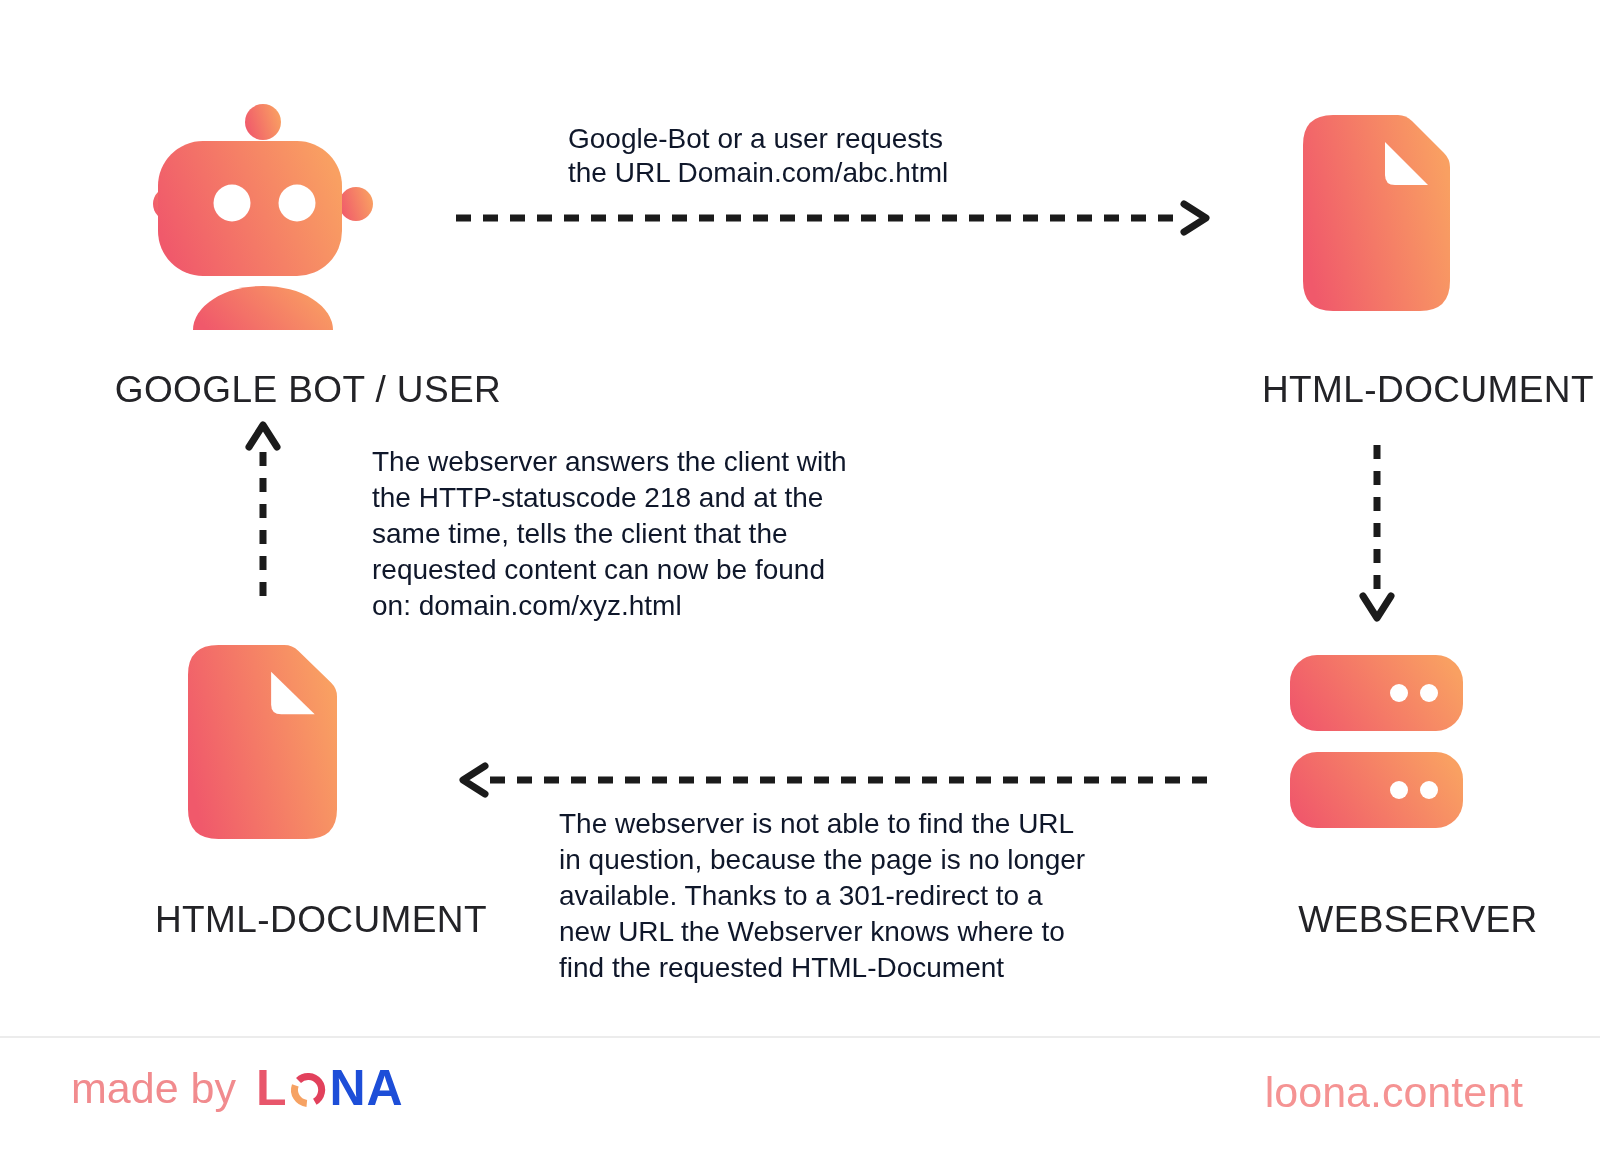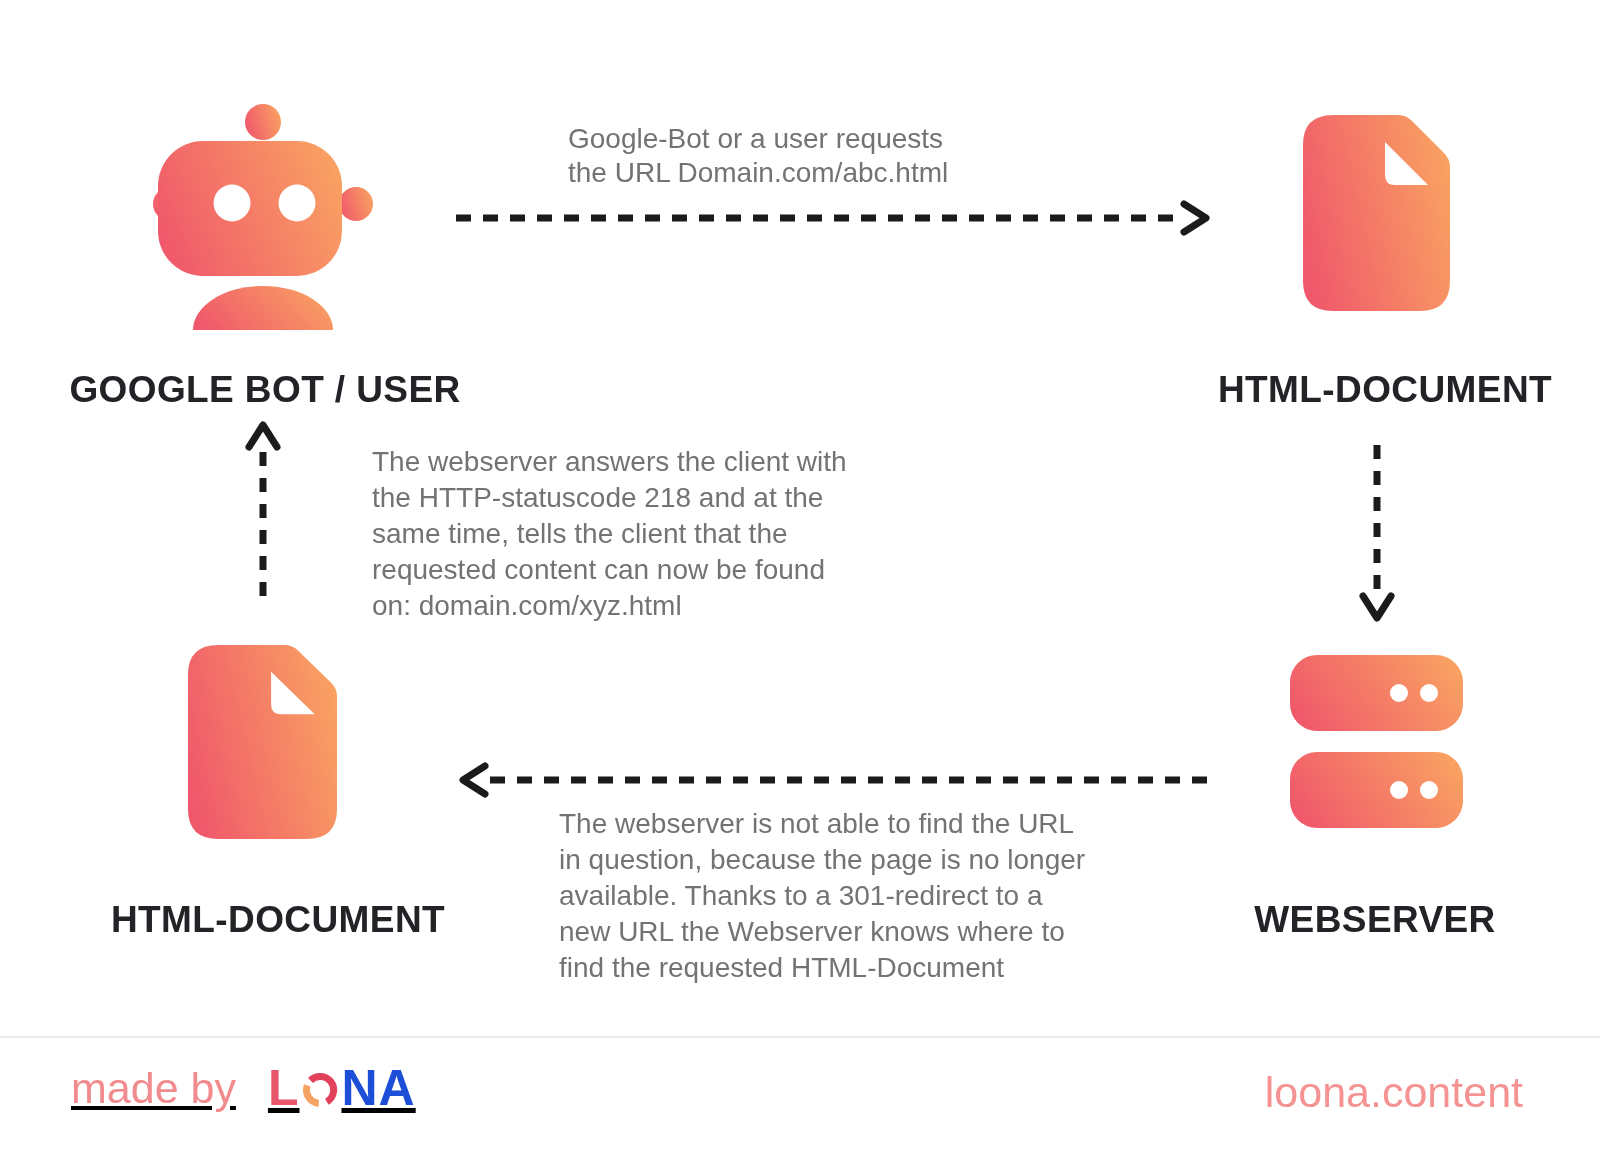--- a/index.html
+++ b/index.html
@@ -8,43 +8,44 @@
     width:1600px;height:1163px;
     background:#ffffff;
     font-family:"Liberation Sans","DejaVu Sans",sans-serif;
     overflow:hidden;
   }
   .icon{position:absolute;}
   .node-label{
     position:absolute;
     transform:translateX(-50%);
     font-size:37px;
-    font-weight:700;
+    font-weight:400;
     letter-spacing:.4px;
     color:#232327;
     white-space:nowrap;
+    margin-left:43px;
   }
   .annotation{
     position:absolute;
     font-size:28px;
-    color:#737373;
+    color:#0f172a;
     white-space:pre-line;
   }
   .annotation.request{left:568px;top:122px;line-height:34px;}
   .annotation.response{left:372px;top:444px;line-height:36px;}
   .annotation.lookup{left:1018px;top:479px;line-height:35px;}
   .annotation.notfound{left:559px;top:806px;line-height:36px;}
   .arrow{position:absolute;}
   .footer-divider{
     position:absolute;left:0;top:1036px;width:1600px;height:2px;
     background:#ececec;
   }
   .footer-left{
     position:absolute;left:71px;top:1062px;
-    display:flex;align-items:center;gap:32px;text-decoration:underline;
+    display:flex;align-items:center;gap:20px;
   }
   .made-by{
     font-size:43px;color:#f18b8e;font-weight:400;line-height:52px;
   }
   .lona-logo{display:inline-flex;align-items:center;}
   .logo-letter{
     font-size:50px;font-weight:800;line-height:52px;letter-spacing:1px;
   }
   .logo-l{color:#e8566b;}
   .logo-na{color:#1d4ed8;}

